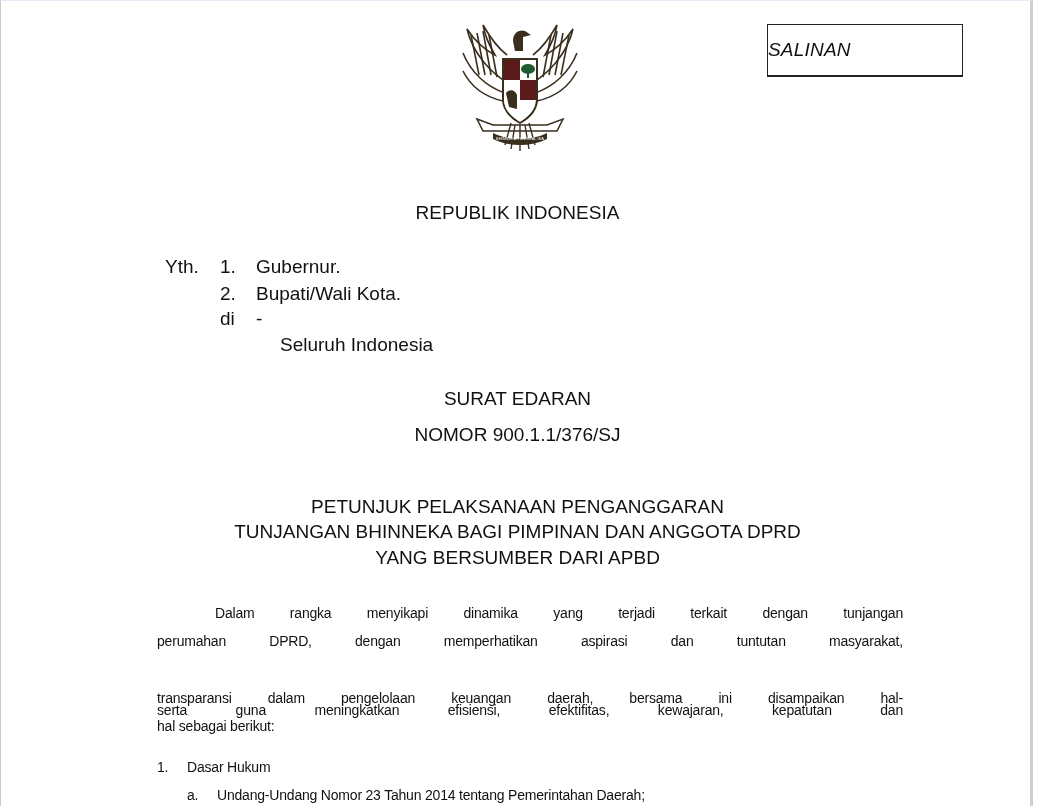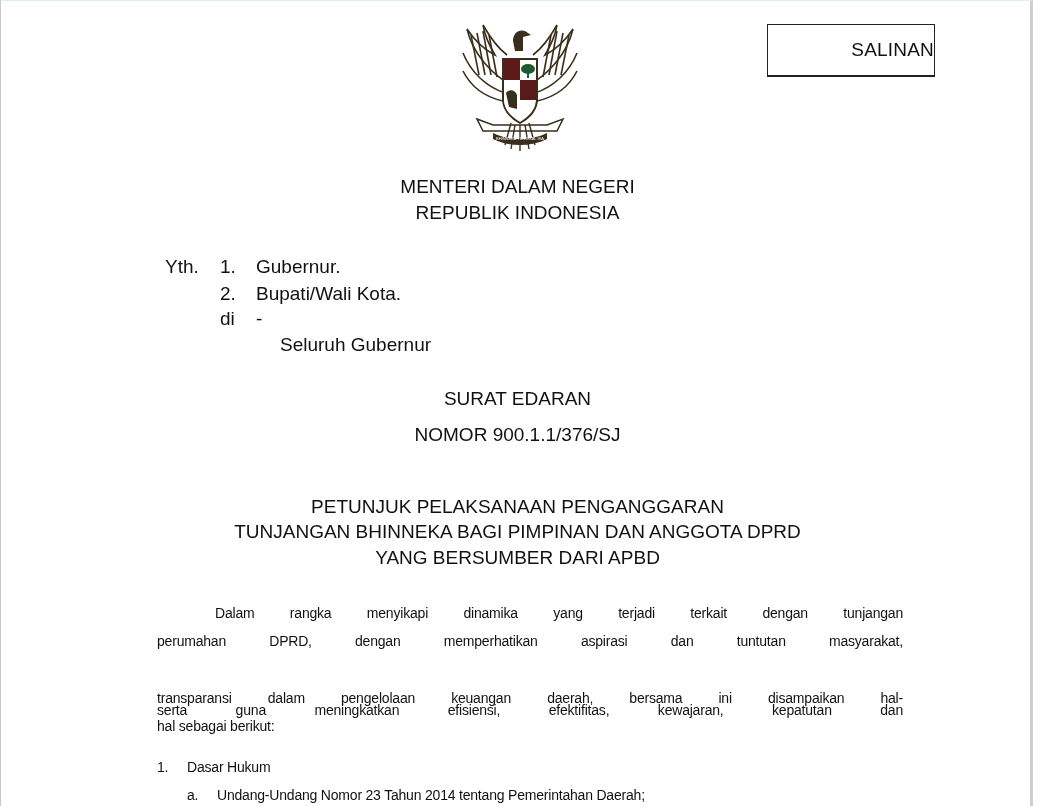--- a/index.html
+++ b/index.html
@@ -31,30 +31,31 @@
       position: absolute;
       left: 452px;
       top: 14px;
       width: 134px;
       height: 142px;
     }
     .stamp-box {
       position: absolute;
       left: 766px;
       top: 23px;
-      width: 168px;
+      width: 196px;
       height: 53px;
       border: 1px solid #222;
       border-bottom: 2px solid #222;
       box-sizing: border-box;
       display: flex;
       align-items: center;
-      justify-content: flex-end;
+      justify-content: flex-start;
       font-size: 19px;
       letter-spacing: 0.2px;
+      font-style: italic;
     }
     .center-line {
       position: absolute;
       left: 0;
       width: 1033px;
       text-align: center;
       font-size: 19px;
       white-space: nowrap;
     }
     .recip {
@@ -116,31 +117,30 @@
 
     <path d="M24 104 L40 110 L94 110 L110 104 L104 116 L30 116 Z" fill="none" stroke="#3a2e1c" stroke-width="1.5"></path>
     <path d="M40 118 C56 126 78 126 94 118 L94 124 C78 132 56 132 40 124 Z" fill="#3a2e1c"></path>
     <text x="67" y="125" font-size="4" fill="#fff" text-anchor="middle" font-family="Liberation Sans, sans-serif">BHINNEKA TUNGGAL IKA</text>
   </svg>
 
   <div class="stamp-box">
     <span>SALINAN</span>
   </div>
 
-  <div class="center-line" style="top:175px;">MENTERI DALAM NEGERI</div>
   <div class="center-line" style="top:201px;">REPUBLIK INDONESIA</div>
 
   <div class="recip" style="left:164px; top:255px;">Yth.</div>
   <div class="recip" style="left:219px; top:255px;">1.</div>
   <div class="recip" style="left:255px; top:255px;">Gubernur.</div>
   <div class="recip" style="left:219px; top:282px;">2.</div>
   <div class="recip" style="left:255px; top:282px;">Bupati/Wali Kota.</div>
   <div class="recip" style="left:219px; top:307px;">di</div>
   <div class="recip" style="left:255px; top:307px;">-</div>
-  <div class="recip" style="left:279px; top:333px;">Seluruh Gubernur</div>
+  <div class="recip" style="left:279px; top:333px;">Seluruh Indonesia</div>
 
   <div class="center-line" style="top:387px;">SURAT EDARAN</div>
   <div class="center-line" style="top:423px;">NOMOR 900.1.1/376/SJ</div>
   <div class="center-line" style="top:495px;">PETUNJUK PELAKSANAAN PENGANGGARAN</div>
   <div class="center-line" style="top:520px;">TUNJANGAN BHINNEKA BAGI PIMPINAN DAN ANGGOTA DPRD</div>
   <div class="center-line" style="top:546px;">YANG BERSUMBER DARI APBD</div>
 
   <div class="list-line" style="left:214px; top:604px; width:688px; text-align:justify; text-align-last:justify;">Dalam rangka menyikapi dinamika yang terjadi terkait dengan tunjangan</div>
   <div class="list-line" style="left:156px; top:632px; width:746px; text-align:justify; text-align-last:justify;">perumahan DPRD, dengan memperhatikan aspirasi dan tuntutan masyarakat,</div>
   <div class="list-line" style="left:156px; top:661px; width:746px; text-align:justify; text-align-last:justify;margin-top:40px;">serta guna meningkatkan efisiensi, efektifitas, kewajaran, kepatutan dan</div>

